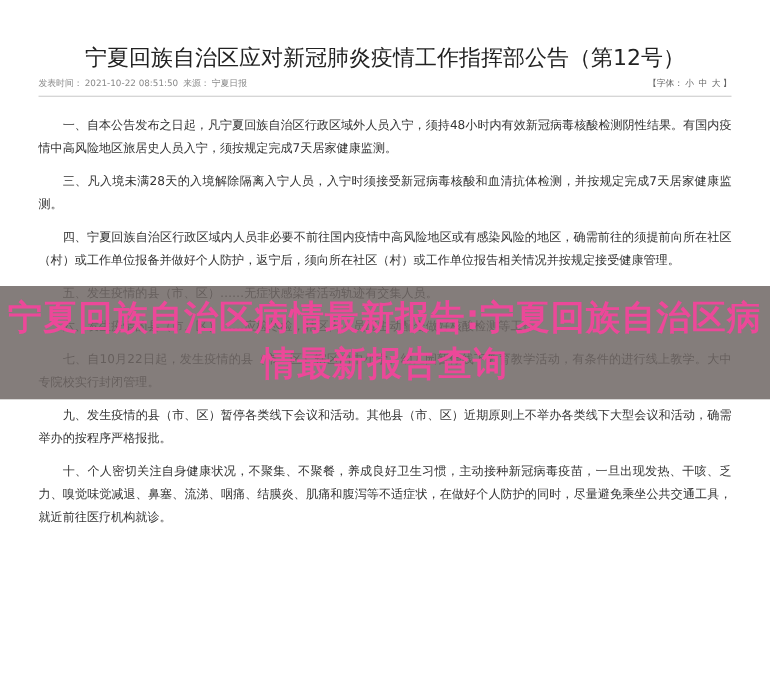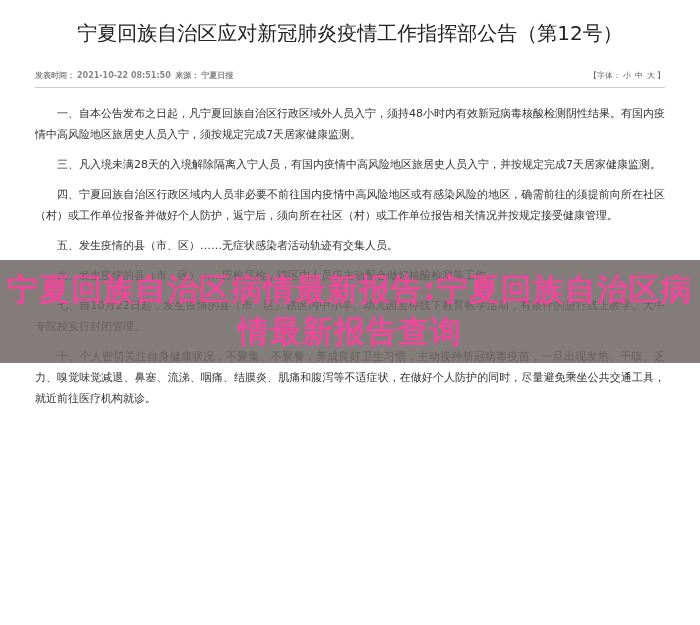--- a/index.html
+++ b/index.html
@@ -18,21 +18,21 @@
     .page {
       position: absolute;
       left: 0; top: 0;
       width: 700px;
       height: 625px;
       background: #ffffff;
     }
     .article-title {
       position: absolute;
       left: 0;
-      top: 20px;
+      top: 39px;
       width: 700px;
       text-align: center;
       font-size: 20px;
       color: #222222;
       letter-spacing: 0px;
       white-space: nowrap;
     }
     .meta-row {
       position: absolute;
       left: 35px;
@@ -40,21 +40,21 @@
       width: 630px;
       height: 14px;
       font-size: 8px;
       color: #888888;
     }
     .meta-left {
       position: absolute;
       left: 0; top: 0;
       white-space: nowrap;
     }
-    .meta-left span { margin-right: 2px; font-weight: bold; }
+    .meta-left span { margin-right: 2px; }
     .font-size-ctrl {
       position: absolute;
       right: 0; top: 0;
       white-space: nowrap;
       color: #666666;
     }
     .font-size-ctrl .opt {
       margin: 0 2px;
       cursor: pointer;
     }
@@ -115,24 +115,25 @@
     </div>
     <div class="font-size-ctrl">
       <span>【字体：</span><span class="opt">小</span><span class="opt">中</span><span class="opt">大</span><span>】</span>
     </div>
   </div>
 
   <div class="divider"></div>
 
   <div class="body-text">
     <p class="para">一、自本公告发布之日起，凡宁夏回族自治区行政区域外人员入宁，须持48小时内有效新冠病毒核酸检测阴性结果。有国内疫情中高风险地区旅居史人员入宁，须按规定完成7天居家健康监测。</p>
-    <p class="para">三、凡入境未满28天的入境解除隔离入宁人员，有国内疫情中高风险地区旅居史人员入宁，并按规定完成7天居家健康监测。</p>
+    <p class="para">三、凡入境未满28天的入境解除隔离入宁人员，入宁时须接受新冠病毒核酸和血清抗体检测，并按规定完成7天居家健康监测。</p>
     <p class="para">四、宁夏回族自治区行政区域内人员非必要不前往国内疫情中高风险地区或有感染风险的地区，确需前往的须提前向所在社区（村）或工作单位报备并做好个人防护，返宁后，须向所在社区（村）或工作单位报告相关情况并按规定接受健康管理。</p>
     <p class="para">五、发生疫情的县（市、区）……无症状感染者活动轨迹有交集人员。</p>
     <p class="para">六、发生疫情的县（市、区）……应检尽检，辖区内人员应主动配合做好核酸检测等工作。</p>
     <p class="para">七、自10月22日起，发生疫情的县（市、区）辖区内中小学、幼儿园暂停线下教育教学活动，有条件的进行线上教学。大中专院校实行封闭管理。</p>
+    <p class="para">九、发生疫情的县（市、区）暂停各类线下会议和活动。其他县（市、区）近期原则上不举办各类线下大型会议和活动，确需举办的按程序严格报批。</p>
     <p class="para">十、个人密切关注自身健康状况，不聚集、不聚餐，养成良好卫生习惯，主动接种新冠病毒疫苗，一旦出现发热、干咳、乏力、嗅觉味觉减退、鼻塞、流涕、咽痛、结膜炎、肌痛和腹泻等不适症状，在做好个人防护的同时，尽量避免乘坐公共交通工具，就近前往医疗机构就诊。</p>
   </div>
 
   <div class="overlay-band"></div>
   <div class="overlay-title">宁夏回族自治区病情最新报告:宁夏回族自治区病情最新报告查询</div>
 
 </div>
 
 </body></html>

